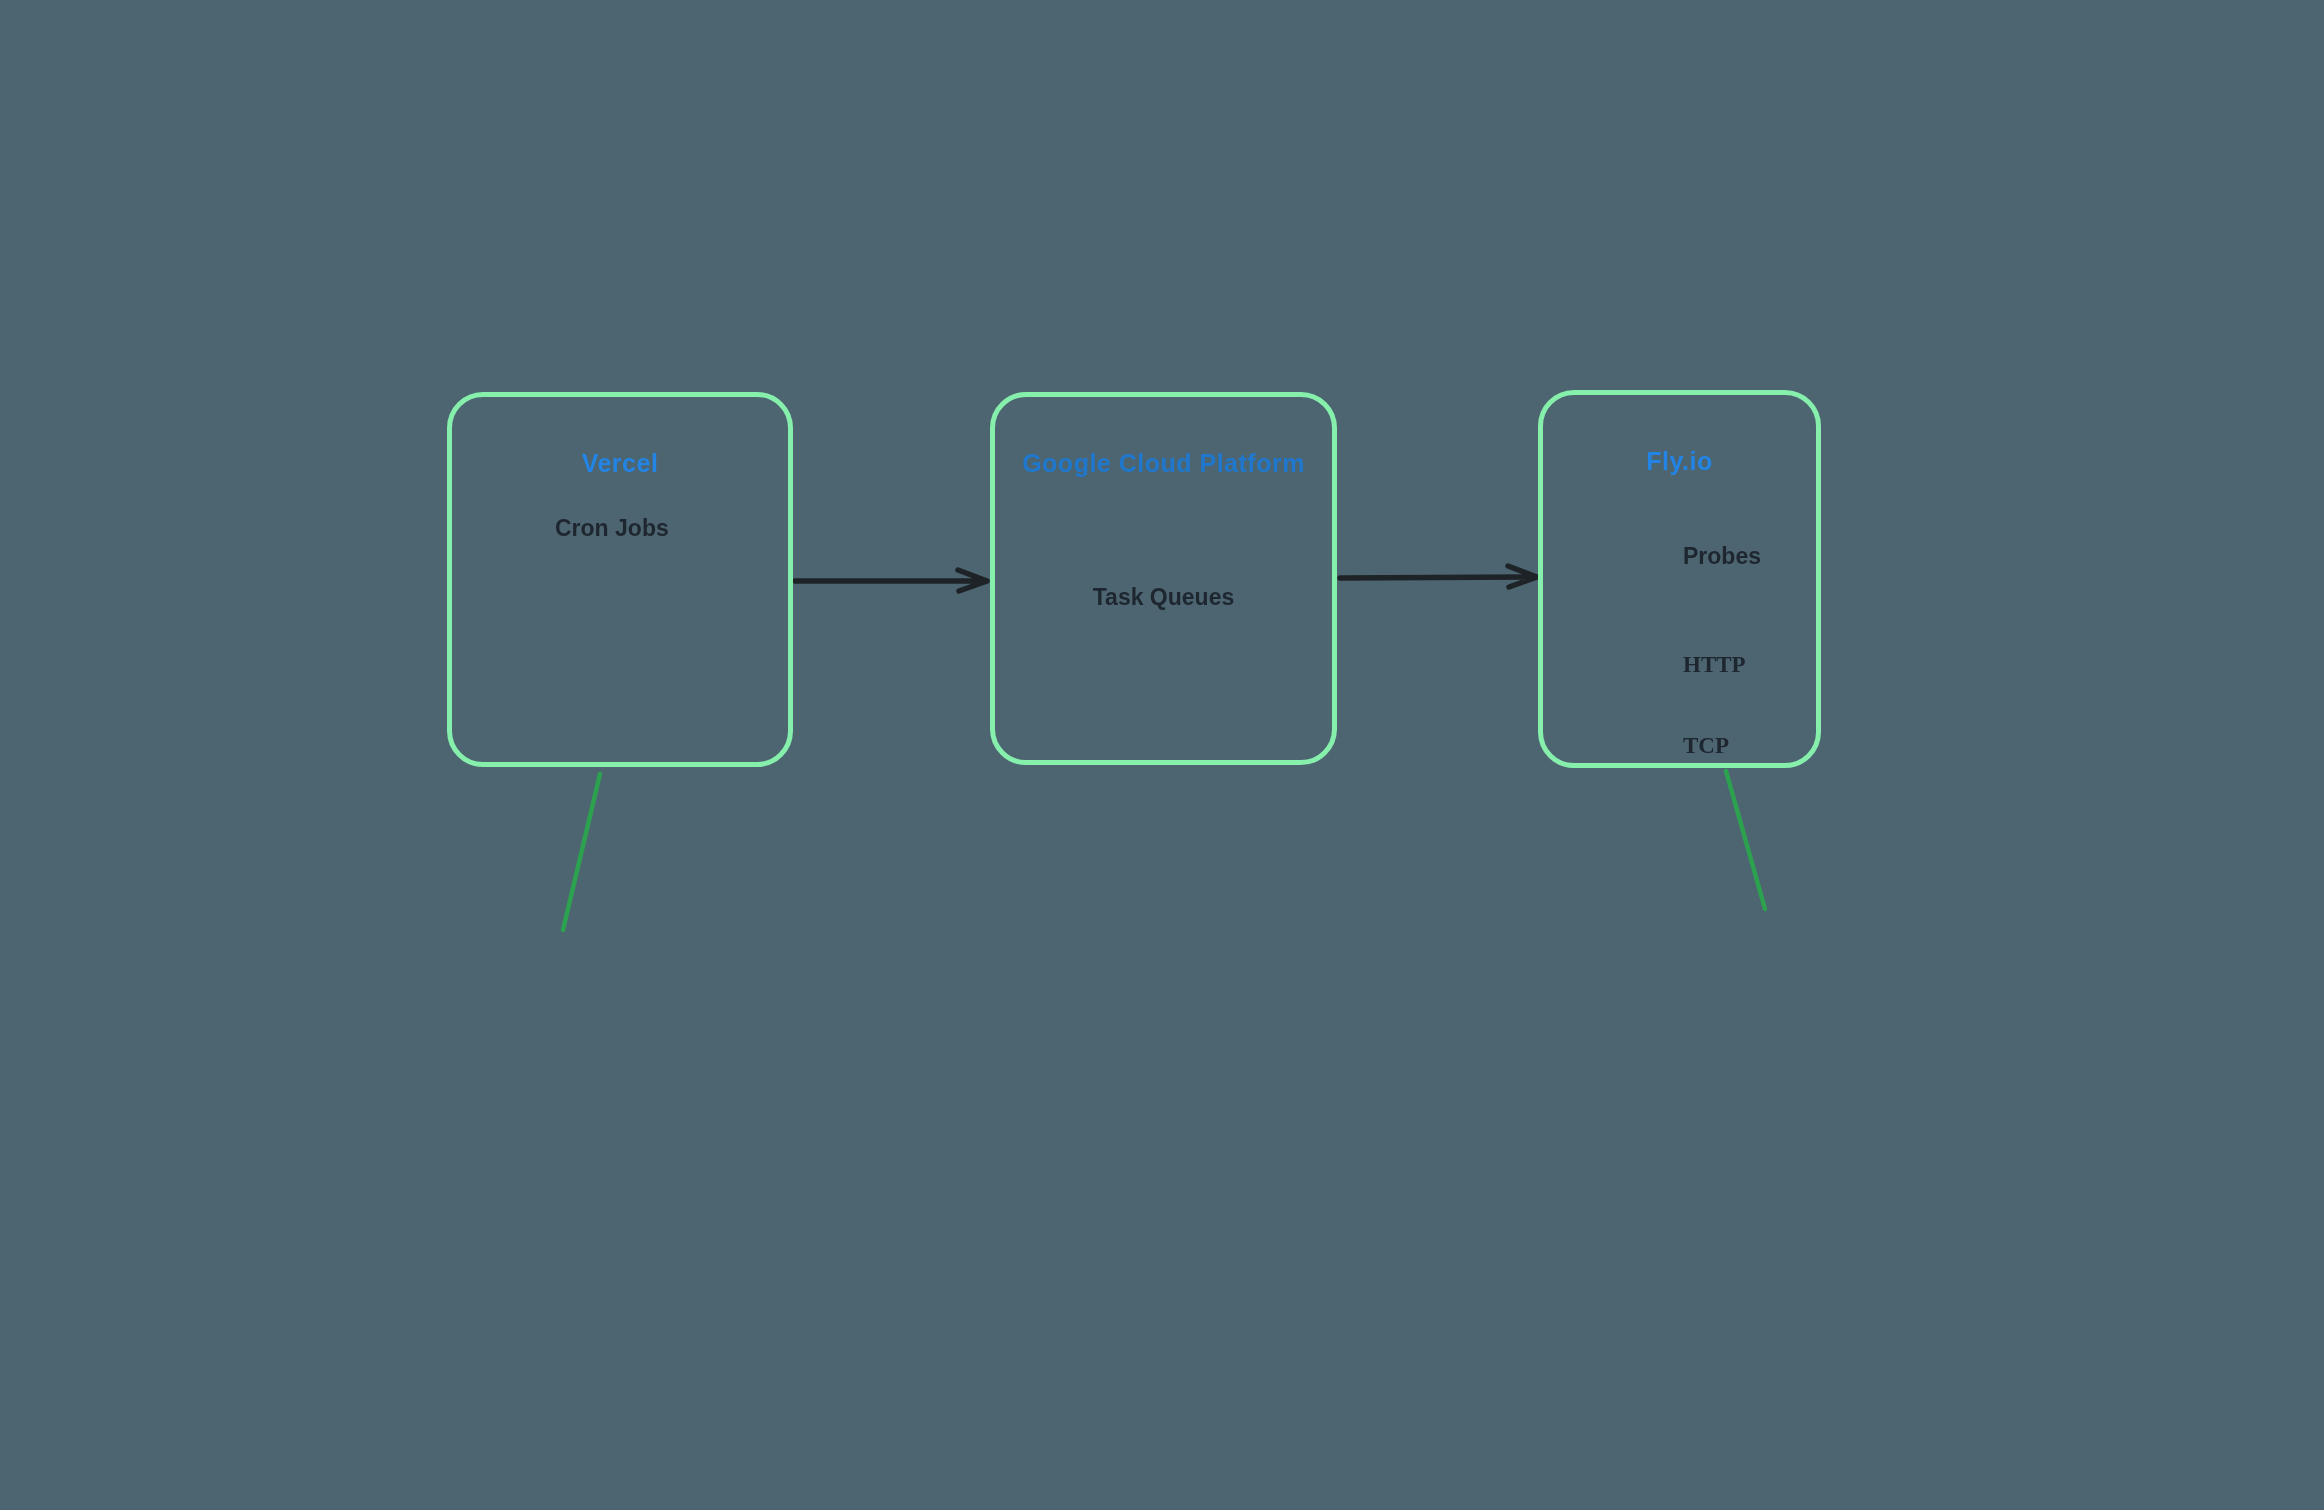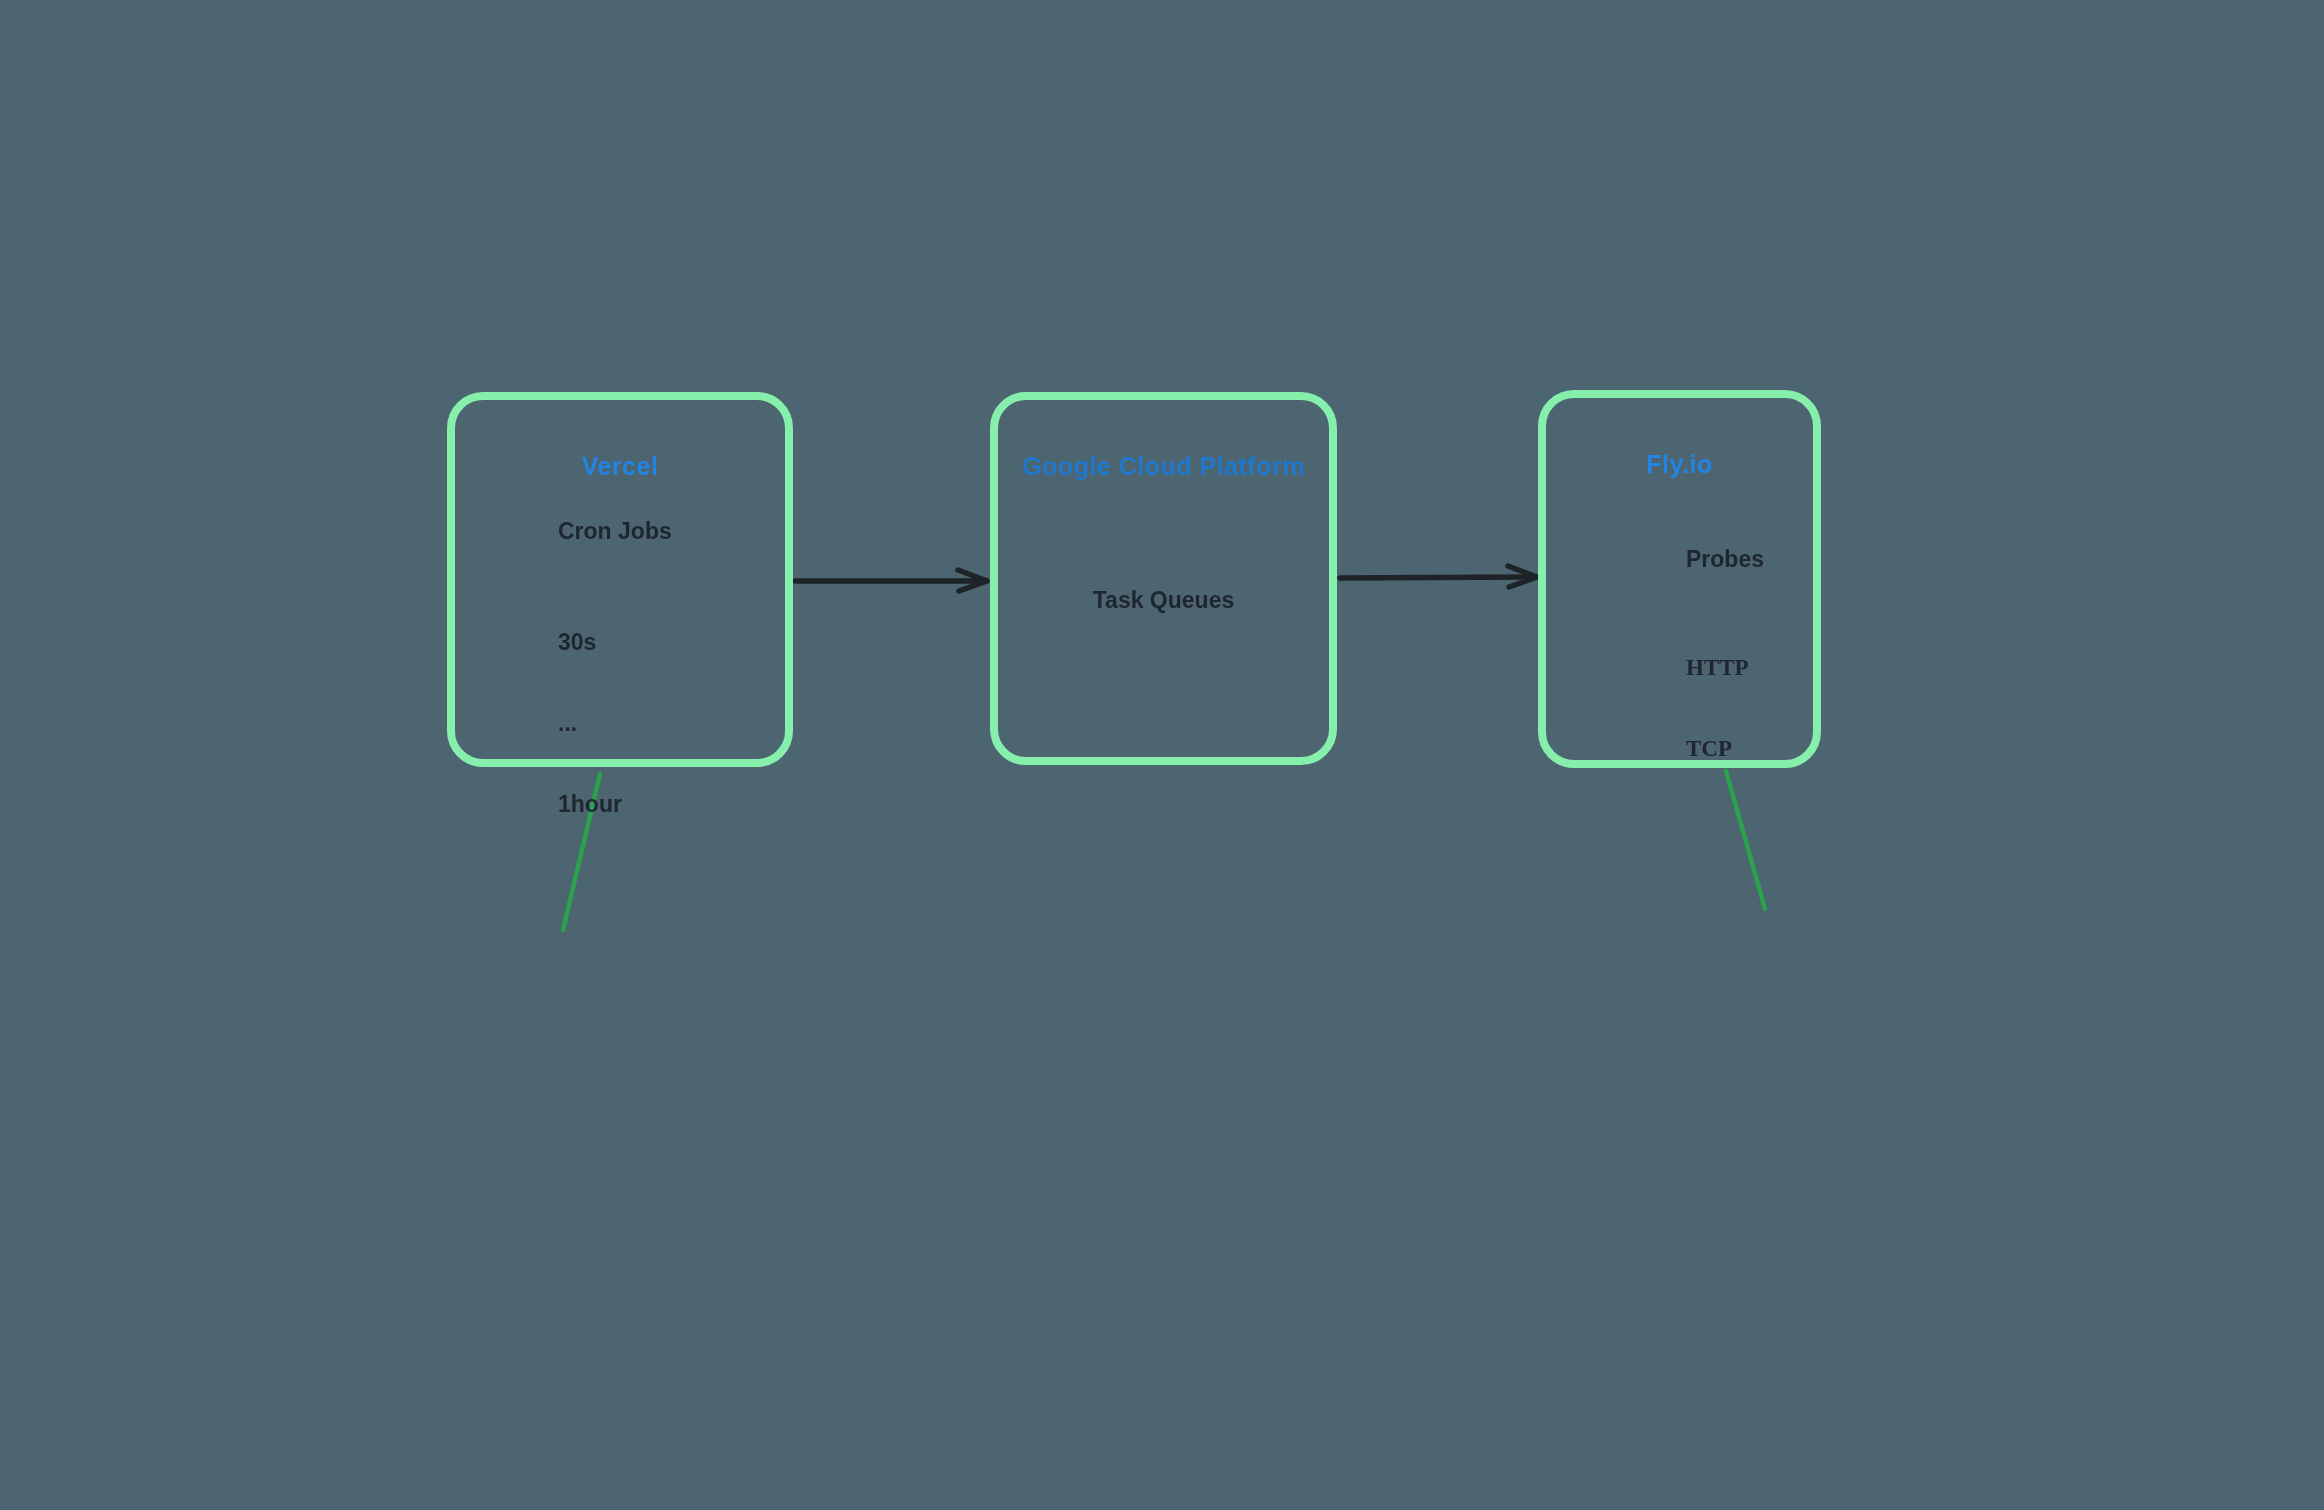--- a/index.html
+++ b/index.html
@@ -8,21 +8,21 @@
     background: #4c6571;
     font-family: "Liberation Sans", sans-serif;
     overflow: hidden;
   }
   .stage { position: relative; width: 2324px; height: 1510px; }
 
   .connector-layer { position: absolute; left: 0; top: 0; width: 2324px; height: 1510px; }
 
   .node-box {
     position: absolute;
-    border: 8px solid #86efac;
+    border: 5px solid #86efac;
     border-radius: 36px;
     box-sizing: border-box;
     background: transparent;
   }
   .box-vercel { left: 447px; top: 392px; width: 346px; height: 375px; }
   .box-gcp    { left: 990px; top: 392px; width: 347px; height: 373px; }
   .box-flyio  { left: 1538px; top: 390px; width: 283px; height: 378px; }
 
   .box-title {
     position: absolute; top: 52px; left: 0; right: 0;
@@ -77,25 +77,20 @@
     </g>
     <g stroke="#2ca24f" stroke-width="4.5" stroke-linecap="round" fill="none">
       <path d="M600 774 L563 930"></path>
       <path d="M1726 771 L1765 909"></path>
     </g>
   </svg>
 
   <div class="node-box box-vercel">
     <div class="box-title title-bright">Vercel</div>
     <div class="body-text vercel-heading">Cron Jobs</div>
-    <div class="body-text vercel-list">
-      <div>30s</div>
-      <div>...</div>
-      <div>1hour</div>
-    </div>
   </div>
 
   <div class="node-box box-gcp">
     <div class="box-title title-mid">Google Cloud Platform</div>
     <div class="body-text gcp-heading">Task Queues</div>
   </div>
 
   <div class="node-box box-flyio">
     <div class="box-title title-bright">Fly.io</div>
     <div class="body-text flyio-heading">Probes</div>

